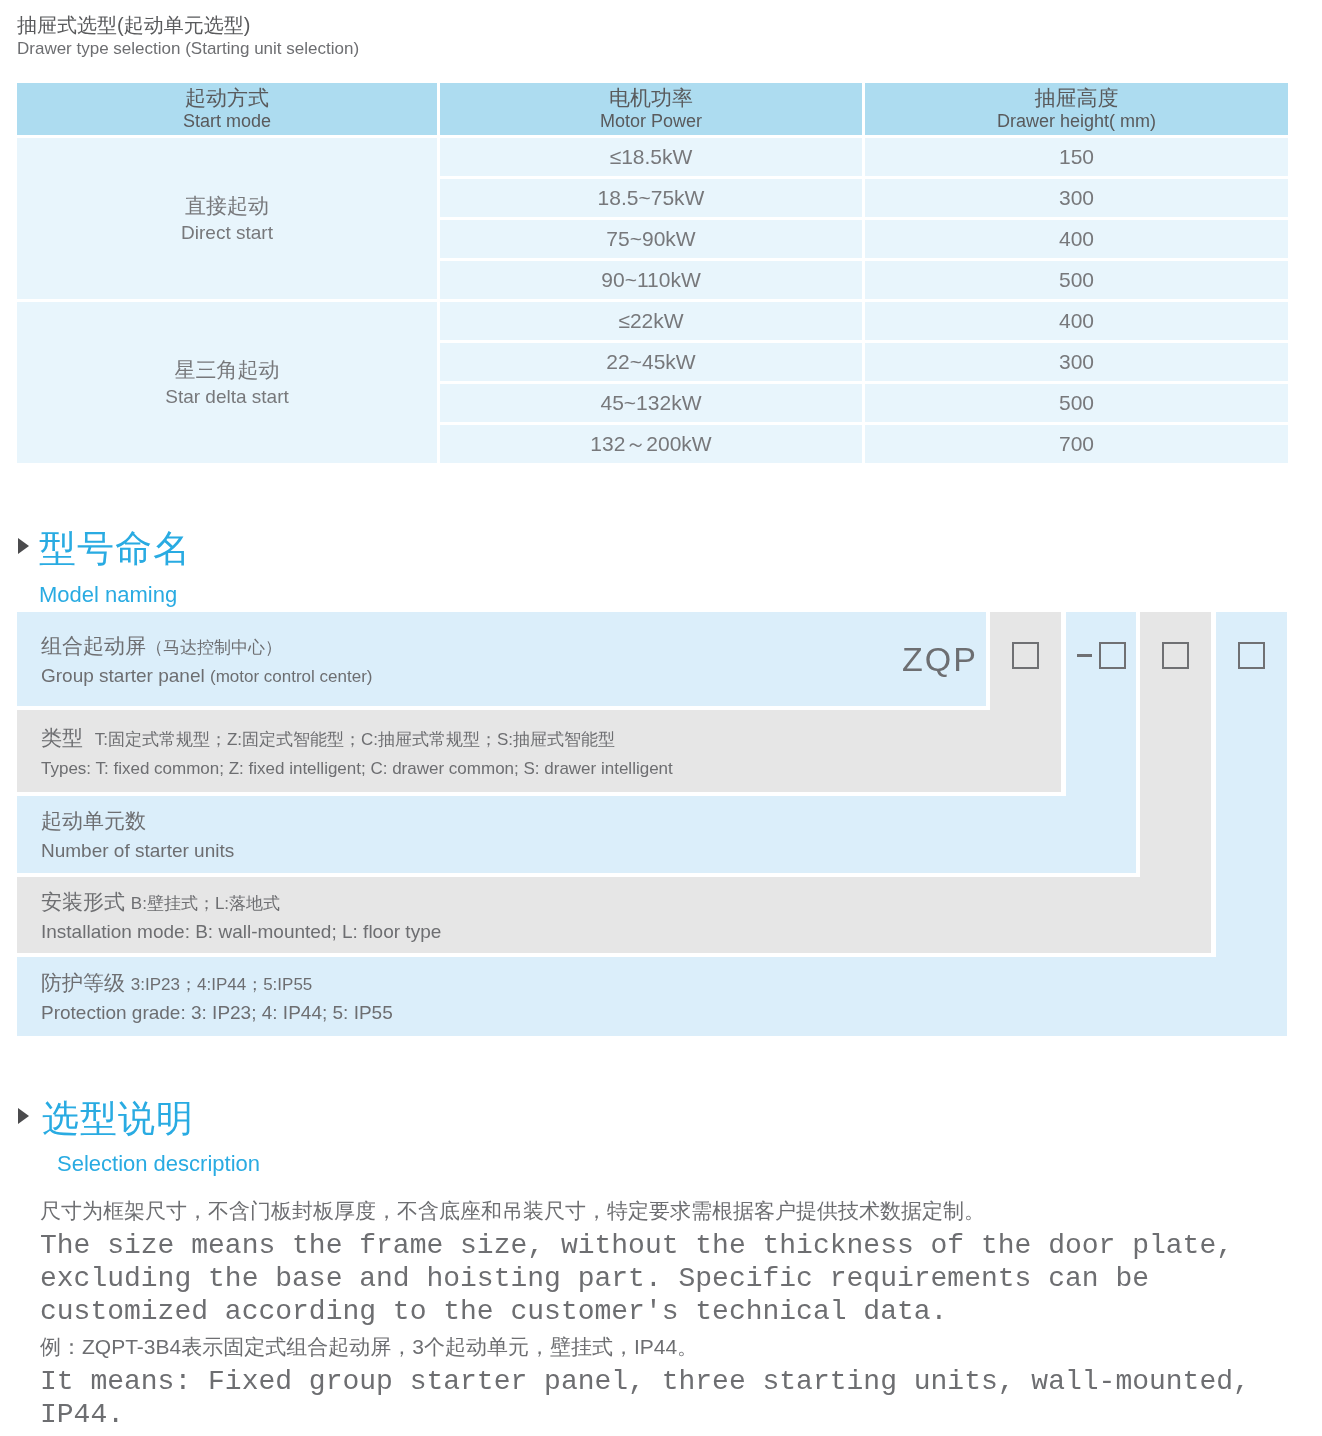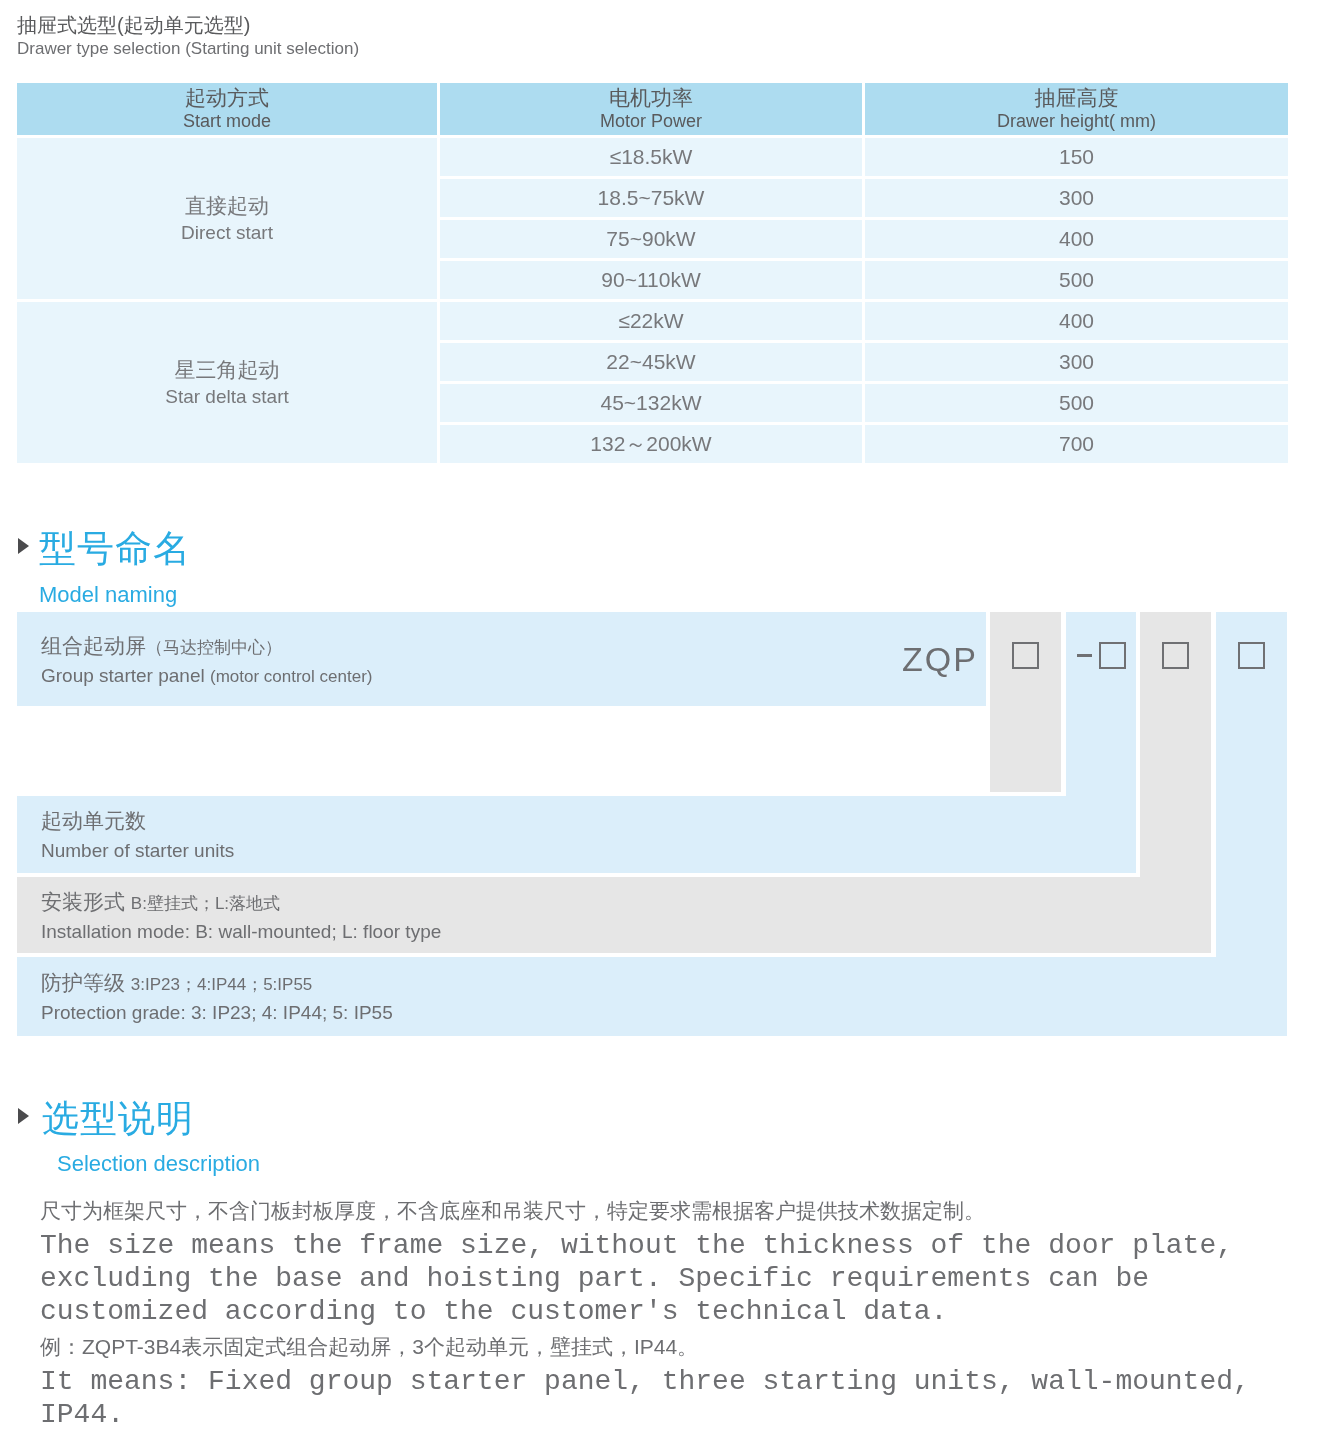--- a/index.html
+++ b/index.html
@@ -174,20 +174,24 @@
     <div class="h-cn">型号命名</div>
     <div class="h-en">Model naming</div>
   </div>
 
   <div class="model">
     <div class="bar blue m-r1">
       <div class="ln-cn"><span>组合起动屏</span><span class="sub">（马达控制中心）</span></div>
       <div class="ln-en"><span>Group starter panel</span> <span class="sub">(motor control center)</span></div>
       <div class="model-code">ZQP</div>
     </div>
+    <div class="bar gray m-r2">
+      <div class="ln-cn"><span>类型</span>&nbsp;&nbsp;<span class="sub">T:固定式常规型；Z:固定式智能型；C:抽屉式常规型；S:抽屉式智能型</span></div>
+      <div class="ln-en"><span class="sub">Types: T: fixed common; Z: fixed intelligent; C: drawer common; S: drawer intelligent</span></div>
+    </div>
     <div class="bar blue m-r3">
       <div class="ln-cn"><span>起动单元数</span></div>
       <div class="ln-en"><span>Number of starter units</span></div>
     </div>
     <div class="bar gray m-r4">
       <div class="ln-cn"><span>安装形式</span>&nbsp;<span class="sub">B:壁挂式；L:落地式</span></div>
       <div class="ln-en"><span>Installation mode: B: wall-mounted; L: floor type</span></div>
     </div>
     <div class="bar blue m-r5">
       <div class="ln-cn"><span>防护等级</span>&nbsp;<span class="sub">3:IP23；4:IP44；5:IP55</span></div>

